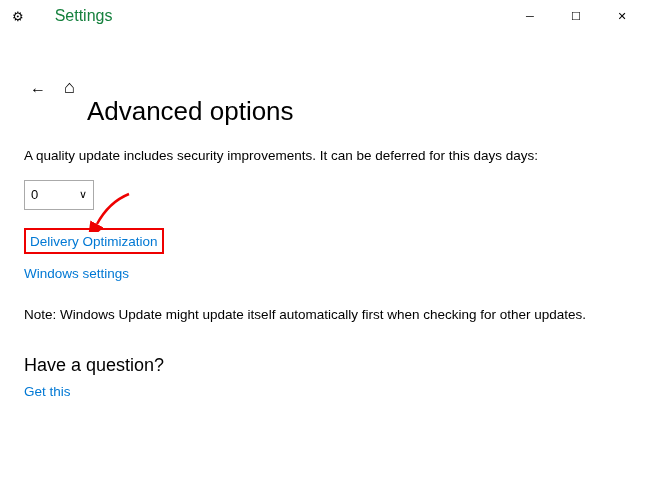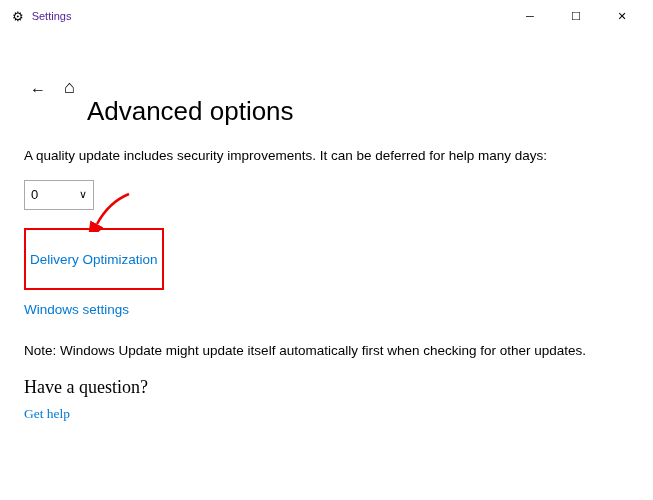--- a/index.html
+++ b/index.html
@@ -28,22 +28,23 @@
       border-bottom: none;
     }
 
     .title-bar-left {
       display: flex;
       align-items: center;
       gap: 8px;
     }
 
     .title-bar-title {
-      font-size: 11px;
-      color: #4c1d95;
+      font-size: 16px;
+      color: #15803d;
+      margin-left: 23px;
     }
 
     .title-bar-controls {
       display: flex;
       align-items: center;
       gap: 0;
     }
 
     .title-bar-btn {
       width: 46px;
@@ -134,21 +135,21 @@
 
     
     .links-section {
       margin-bottom: 20px;
       position: relative;
     }
 
     .delivery-link-box {
       display: inline-block;
       border: 2px solid #e00;
-      padding: 20px 4px;
+      padding: 2px 4px;
       margin-bottom: 6px;
     }
 
     .link {
       color: #0078d4;
       font-size: 13.5px;
       cursor: pointer;
       text-decoration: none;
     }
 
@@ -156,26 +157,25 @@
       display: block;
       margin-top: 6px;
     }
 
     
     .note {
       font-size: 13.5px;
       color: #000;
       line-height: 1.5;
       margin-top: 24px;
-      margin-bottom: 16px;
+      margin-bottom: 30px;
     }
 
     
     .question-section {
-      font-family: Liberation Serif, serif;
     }
 
     .question-heading {
       font-size: 18px;
       font-weight: 400;
       margin-bottom: 6px;
       color: #000;
     }
 
     
@@ -204,21 +204,21 @@
 <div class="content">
 
   <div class="heading-row">
     <button class="back-btn">
       <span class="back-arrow">←</span>
     </button>
     <span style="font-size:18px; color:#000;">⌂</span>
     <h1 class="page-title">Advanced options</h1>
   </div>
 
-  <p class="description">A quality update includes security improvements. It can be deferred for help many days:</p>
+  <p class="description">A quality update includes security improvements. It can be deferred for this days days:</p>
 
   <div class="dropdown-wrapper">
     <div class="dropdown">
       <span class="dropdown-value">0</span>
       <span class="dropdown-chevron">∨</span>
     </div>
   </div>
 
   <div class="links-section">
 
@@ -238,16 +238,16 @@
     </div>
 
     
     <a class="link privacy-link">Windows settings</a>
   </div>
 
   <p class="note">Note: Windows Update might update itself automatically first when checking for other updates.</p>
 
   <div class="question-section">
     <h2 class="question-heading">Have a question?</h2>
-    <a class="link">Get help</a>
+    <a class="link">Get this</a>
   </div>
 
 </div>
 
 </body></html>

